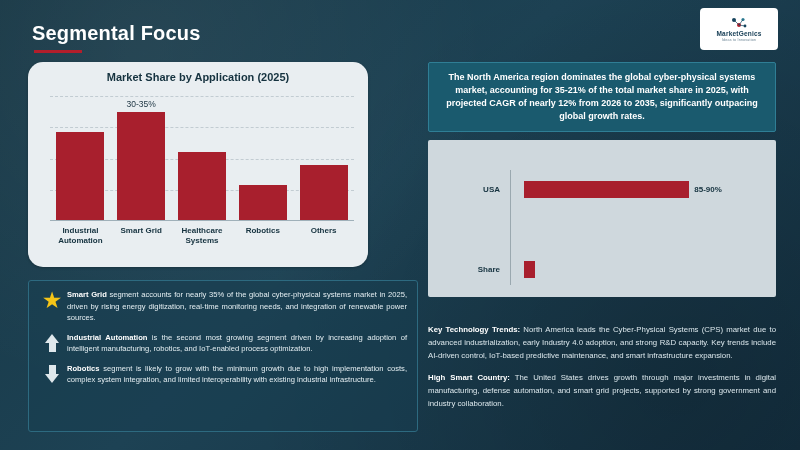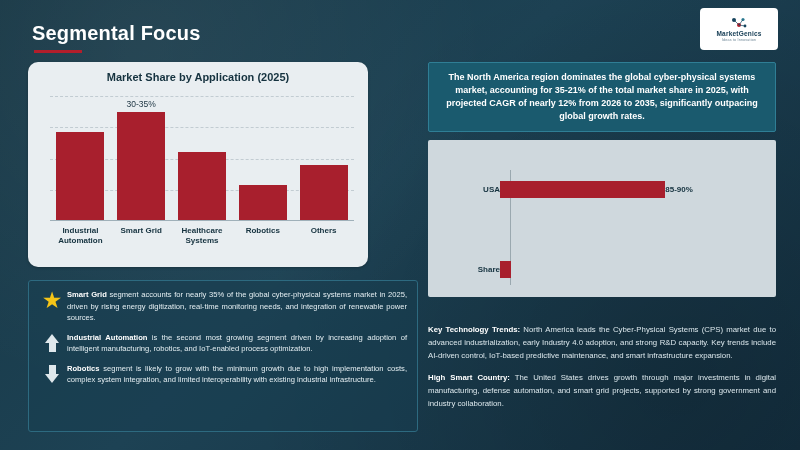--- a/index.html
+++ b/index.html
@@ -83,21 +83,21 @@
   .panel {
     position: absolute;
     box-sizing: border-box;
   }
   .chart-card {
     left: 28px;
     top: 62px;
     width: 340px;
     height: 205px;
     background: #e9eef1;
-    border-radius: 10px;
+    border-radius: 15px;
     box-shadow: 0 1px 3px rgba(0,0,0,0.25);
   }
   .chart-card .card-title {
     text-align: center;
     font-size: 11px;
     font-weight: bold;
     color: #15323f;
     padding-top: 9px;
   }
   .plot {
@@ -209,33 +209,34 @@
     position: absolute;
     left: 0;
     right: 0;
     height: 22px;
     display: flex;
     align-items: center;
   }
   .hrow-label {
     width: 62px;
     text-align: right;
-    padding-right: 0;
+    padding-right: 24px;
     font-size: 8px;
     font-weight: bold;
     color: #15323f;
   }
   .hbar {
     height: 17px;
     background: #a81f2d;
   }
   .hbar-value {
     font-size: 8px;
     font-weight: bold;
     color: #15323f;
+    margin-left: 5px;
     white-space: nowrap;
   }
   .hbar-axis {
     position: absolute;
     left: 72px;
     top: 0;
     bottom: 4px;
     border-left: 1px solid #9aa8af;
   }
 

